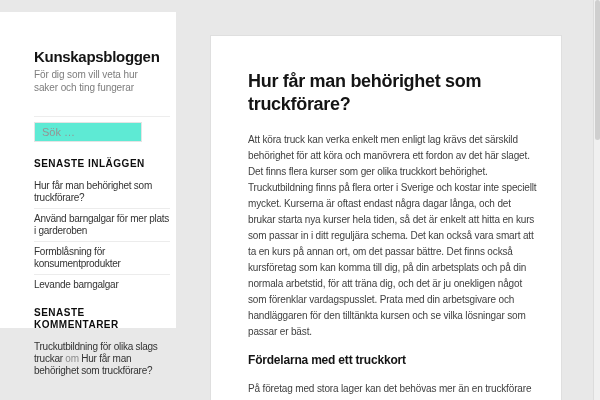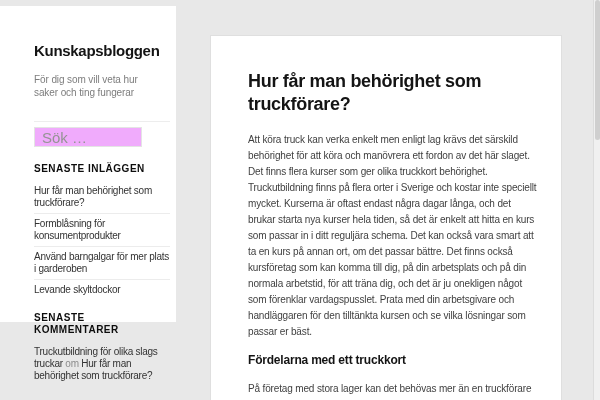--- a/index.html
+++ b/index.html
@@ -7,56 +7,56 @@
   body {
     position: relative;
     background: #e8e8e8;
     font-family: "Liberation Sans", "DejaVu Sans", sans-serif;
     color: #3f3f3f;
   }
 
   
   .sidebar {
     position: absolute;
-    left: 0; top: 6px;
+    left: 0; top: 12px;
     width: 176px; height: 316px;
     background: #ffffff;
     padding: 36px 6px 0 34px;
   }
   .site-title {
     font-size: 15px;
     line-height: 17px;
     font-weight: 700;
     letter-spacing: -0.3px;
     color: #141414;
     text-decoration: none;
     display: inline-block;
     cursor: pointer;
   }
   .site-tagline {
-    margin-top: 14px;
+    margin-top: 3px;
     font-size: 10px;
     line-height: 12.5px;
     letter-spacing: -0.1px;
     color: #7d7d7d;
     max-width: 122px;
   }
   .search-widget {
     margin-top: 22px;
     border-top: 1px solid #ededed;
     padding-top: 5px;
   }
   .search-input {
     width: 108px;
     height: 20px;
-    background: #f0abfc;
+    background: #5eead4;
     border: 1px solid #e4e4e4;
     padding: 0 7px;
     font-family: "Liberation Sans", sans-serif;
-    font-size: 15px;
+    font-size: 11px;
     color: #555;
     outline: none;
   }
   .search-input::placeholder { color: #949494; }
   .widget { margin-top: 16px; }
   .widget + .widget { margin-top: 12px; }
   .widget-title {
     font-size: 10px;
     line-height: 12px;
     font-weight: 700;
@@ -146,25 +146,25 @@
   <div class="search-widget">
     <input type="text" class="search-input" placeholder="Sök …" style="">
   </div>
 
   <div class="widget">
     <div class="widget-title">Senaste inläggen</div>
     <ul>
 
         <li><a>Hur får man behörighet som truckförare?</a></li>
 
+        <li><a>Använd barngalgar för mer plats i garderoben</a></li>
+
         <li><a>Formblåsning för konsumentprodukter</a></li>
 
-        <li><a>Använd barngalgar för mer plats i garderoben</a></li>
-
-        <li><a>Levande skyltdockor</a></li>
+        <li><a>Levande barngalgar</a></li>
 
       </ul>
   </div>
 
   <div class="widget">
     <div class="widget-title">Senaste kommentarer</div>
     <ul>
 
         <li>
           <a>Truckutbildning för olika slags truckar</a>

